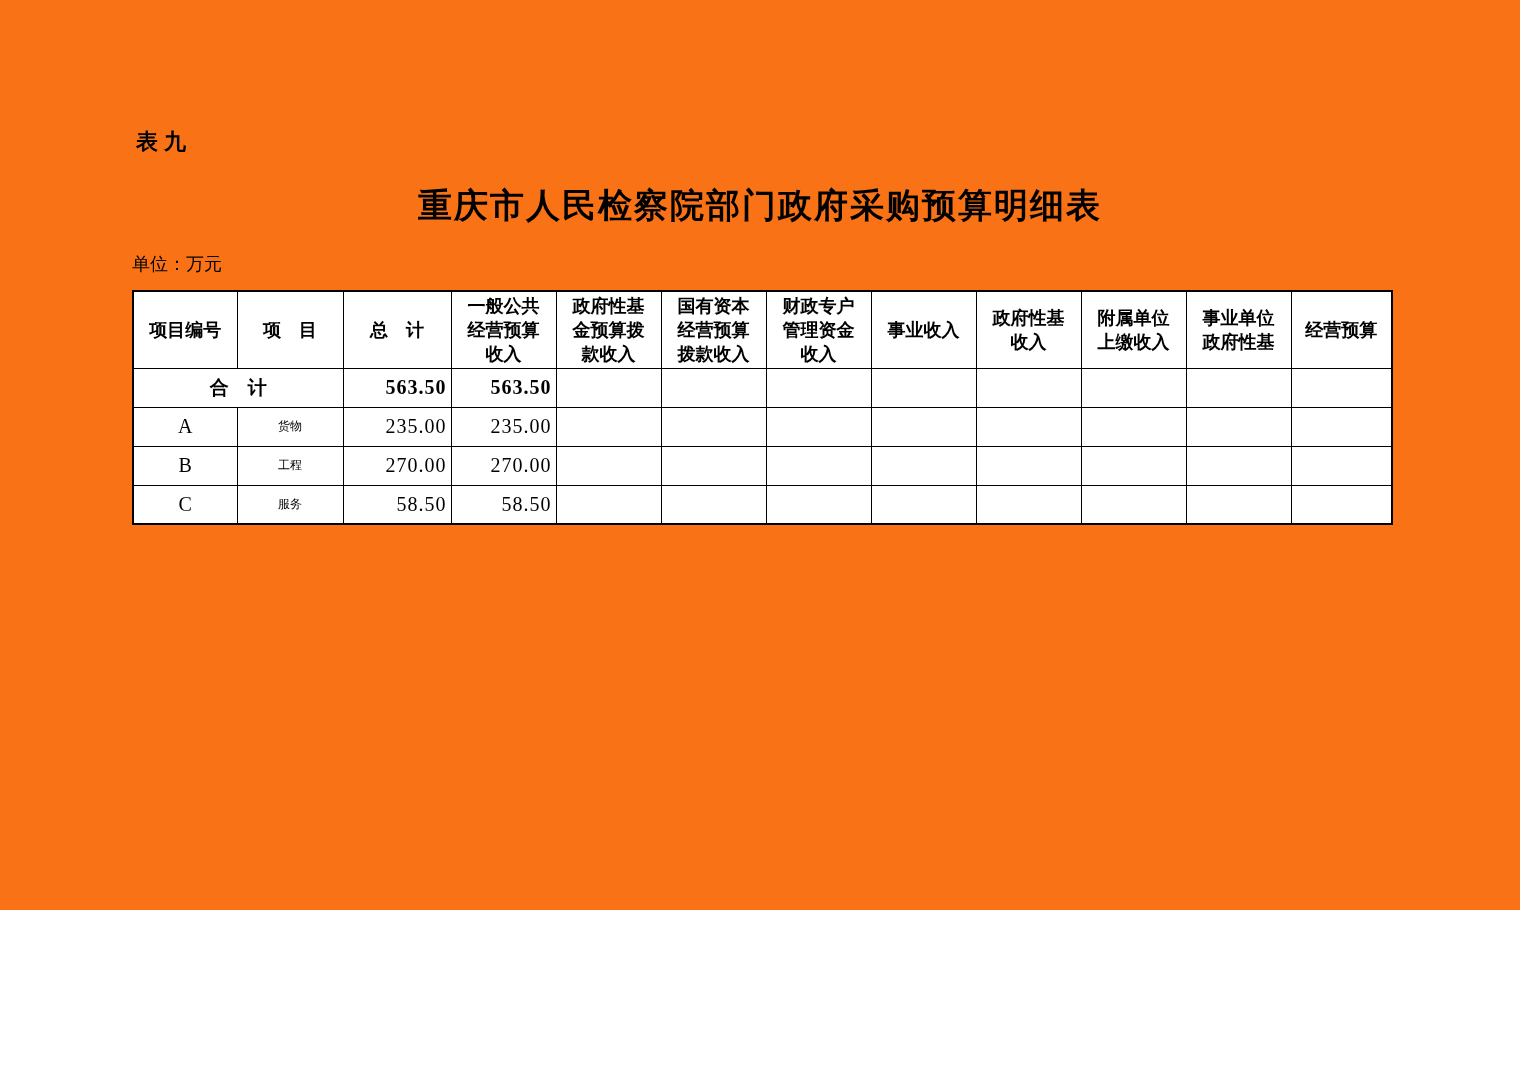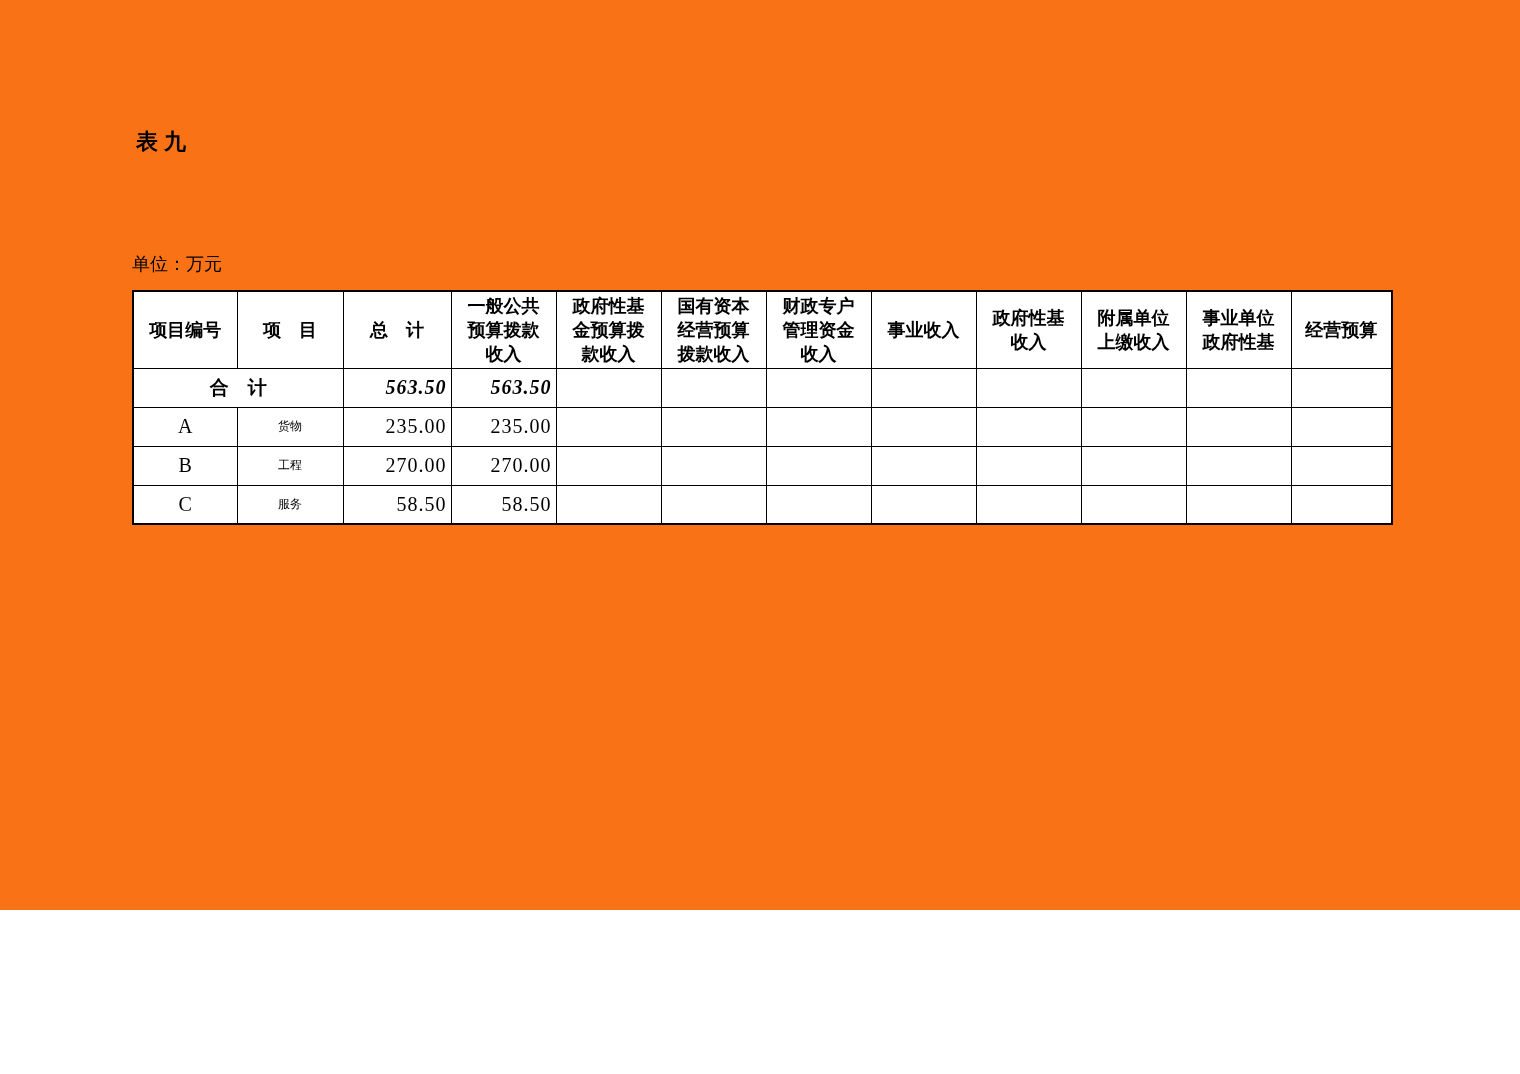--- a/index.html
+++ b/index.html
@@ -92,30 +92,31 @@
     font-weight: bold;
     font-size: 19px;
   }
   td.num-cell {
     text-align: right;
     padding-right: 8px;
     font-family: "Liberation Serif", serif;
     font-size: 20px;
     letter-spacing: 1px;
   }
-  td.num-cell.bold { font-weight: bold; font-style: italic; }
+  td.num-cell.bold { font-weight: bold; }
   td.empty-cell { background: #ffffff; }
 </style>
 </head>
 <body>
 
 <div class="doc-page">
 
   <div class="sheet-label">表九</div>
 
+  <div class="doc-title">重庆市人民检察院部门政府采购预算明细表</div>
 
   <div class="unit-note">单位：万元</div>
 
   <table class="budget-table">
     <colgroup>
       <col style="width:104px">
         <col style="width:106px">
         <col style="width:108px">
       <col style="width:105px">
         <col style="width:105px">
@@ -126,21 +127,21 @@
       <col style="width:105px">
         <col style="width:105px">
         <col style="width:101px">
     </colgroup>
     <thead>
       <tr>
         <th>项目编号</th>
         <th>项　目</th>
         <th>总　计</th>
         <th>一般公共
-预算拨款
+经营预算
 收入</th>
         <th>政府性基
 金预算拨
 款收入</th>
         <th>国有资本
 经营预算
 拨款收入</th>
         <th>财政专户
 管理资金
 收入</th>

